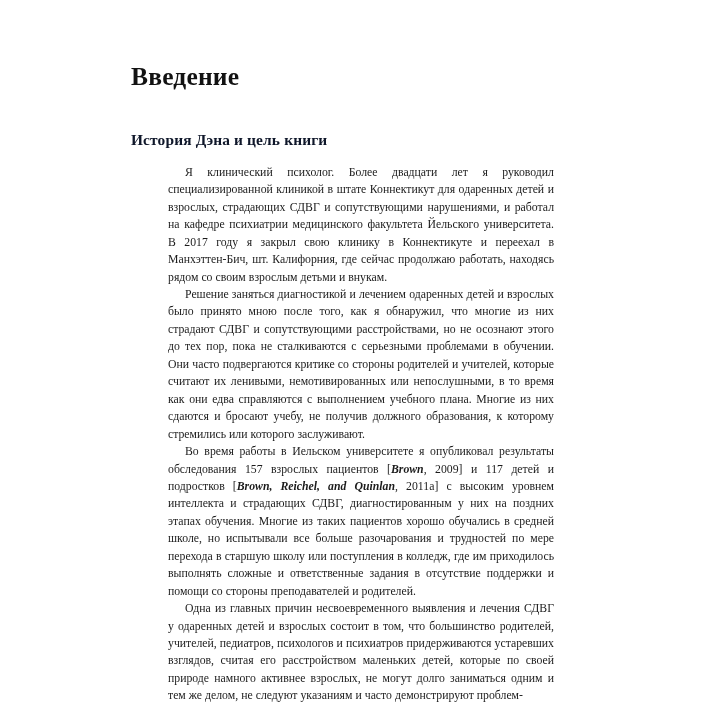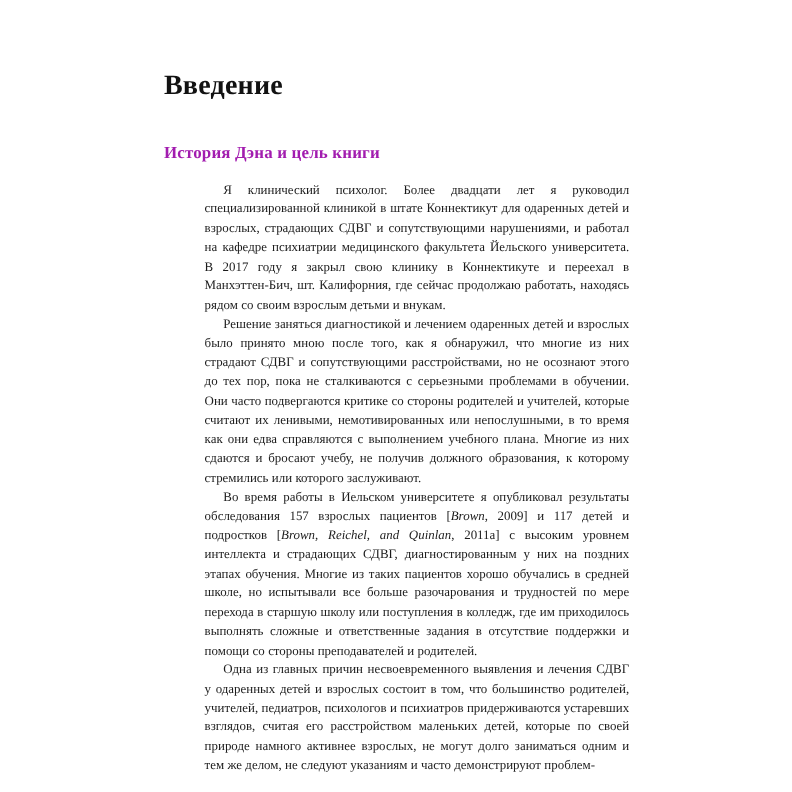--- a/index.html
+++ b/index.html
@@ -18,41 +18,41 @@
   .page {
     position: relative;
     width: 720px;
     height: 720px;
     background: #ffffff;
     box-sizing: border-box;
   }
 
   .text-column {
     position: absolute;
-    left: 149px;
+    left: 131px;
     top: 62px;
     width: 423px;
   }
 
   .chapter-title {
     font-family: "Liberation Serif", "DejaVu Serif", serif;
     font-size: 25.5px;
     font-weight: bold;
     letter-spacing: 0.2px;
     color: #121212;
     line-height: 1.15;
     margin: 0;
     padding: 0;
   }
 
   .section-heading {
     font-family: "Liberation Serif", "DejaVu Serif", serif;
     font-size: 15.4px;
     font-weight: bold;
-    color: #a21caf;
+    color: #0f172a;
     letter-spacing: 0.15px;
     line-height: 1.2;
     margin: 0;
     padding: 0;
     margin-top: 40px;
   }
 
   .body-text {
     margin-top: 14px;
     margin-left: 37px;
@@ -72,20 +72,21 @@
     -webkit-hyphens: manual;
     word-spacing: 0.1px;
   }
 
   .para + .para {
     margin-top: 0;
   }
 
   .cite-name {
     font-style: italic;
+    font-weight: bold;
   }
 </style>
 </head>
 <body>
 
 <div class="page">
   <div class="text-column">
 
     <h1 class="chapter-title">Введение</h1>
 

